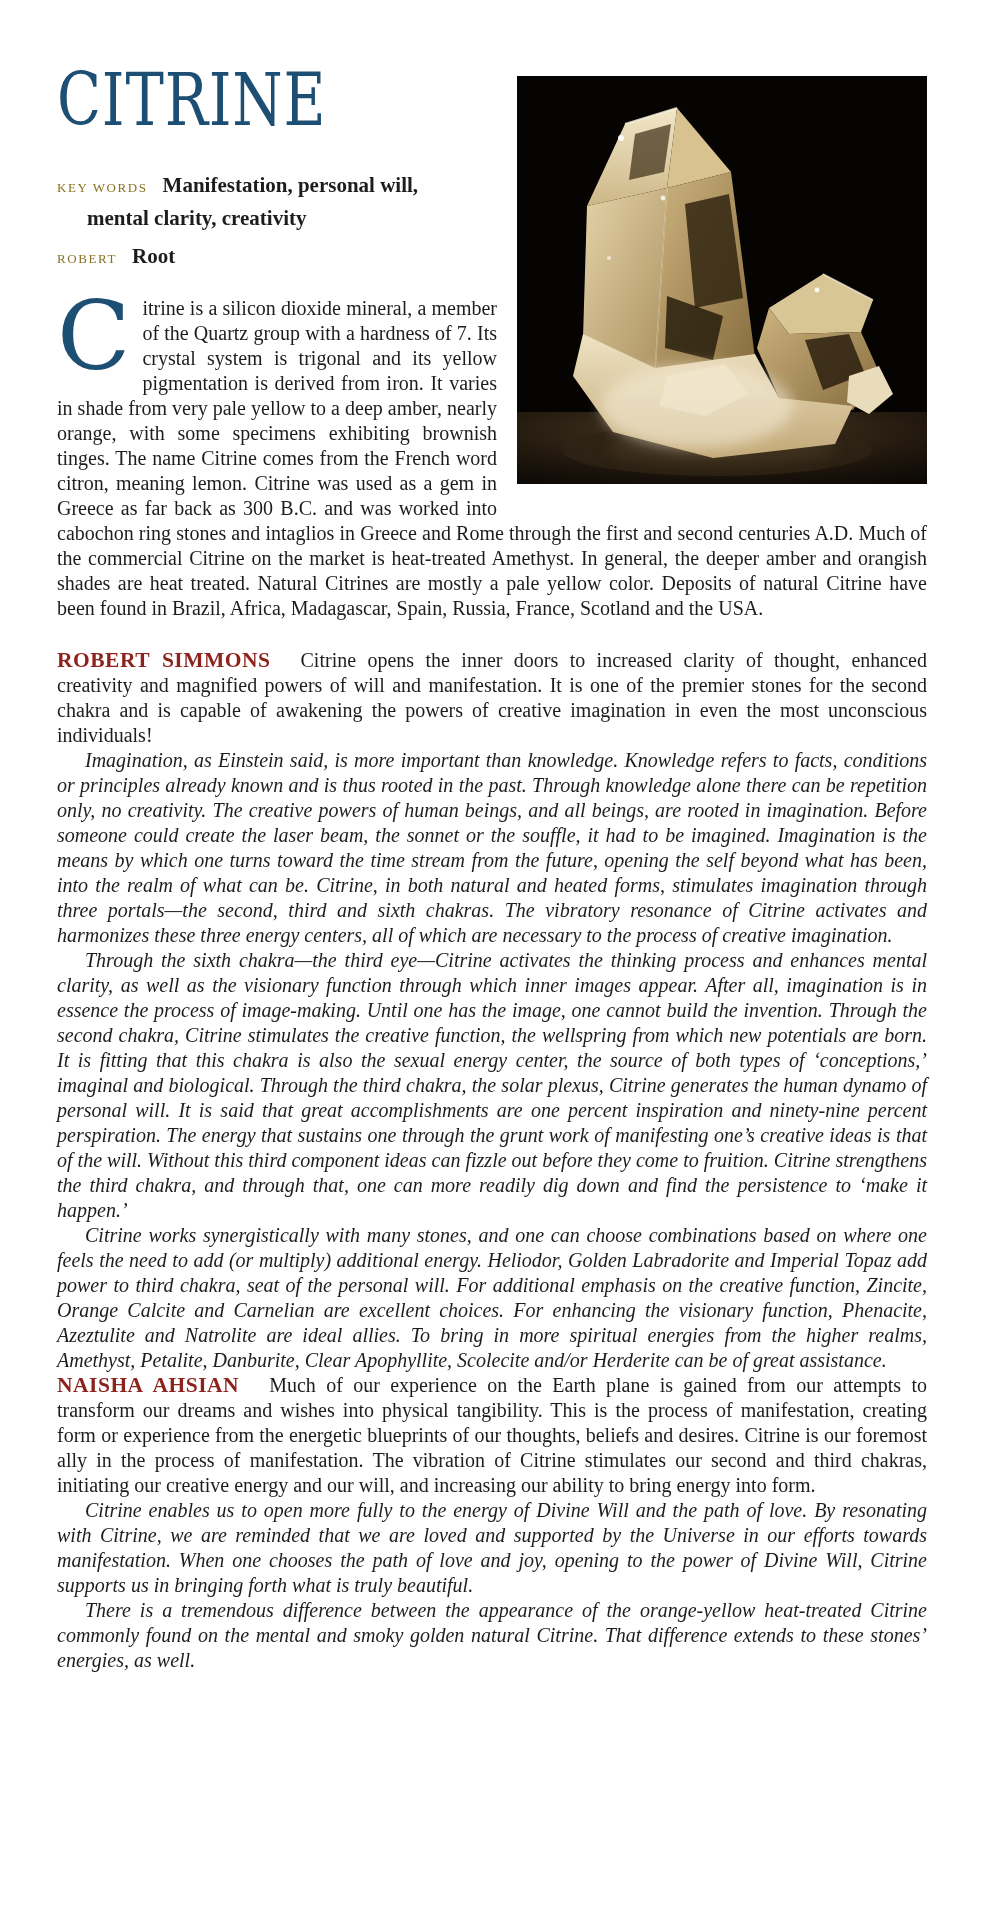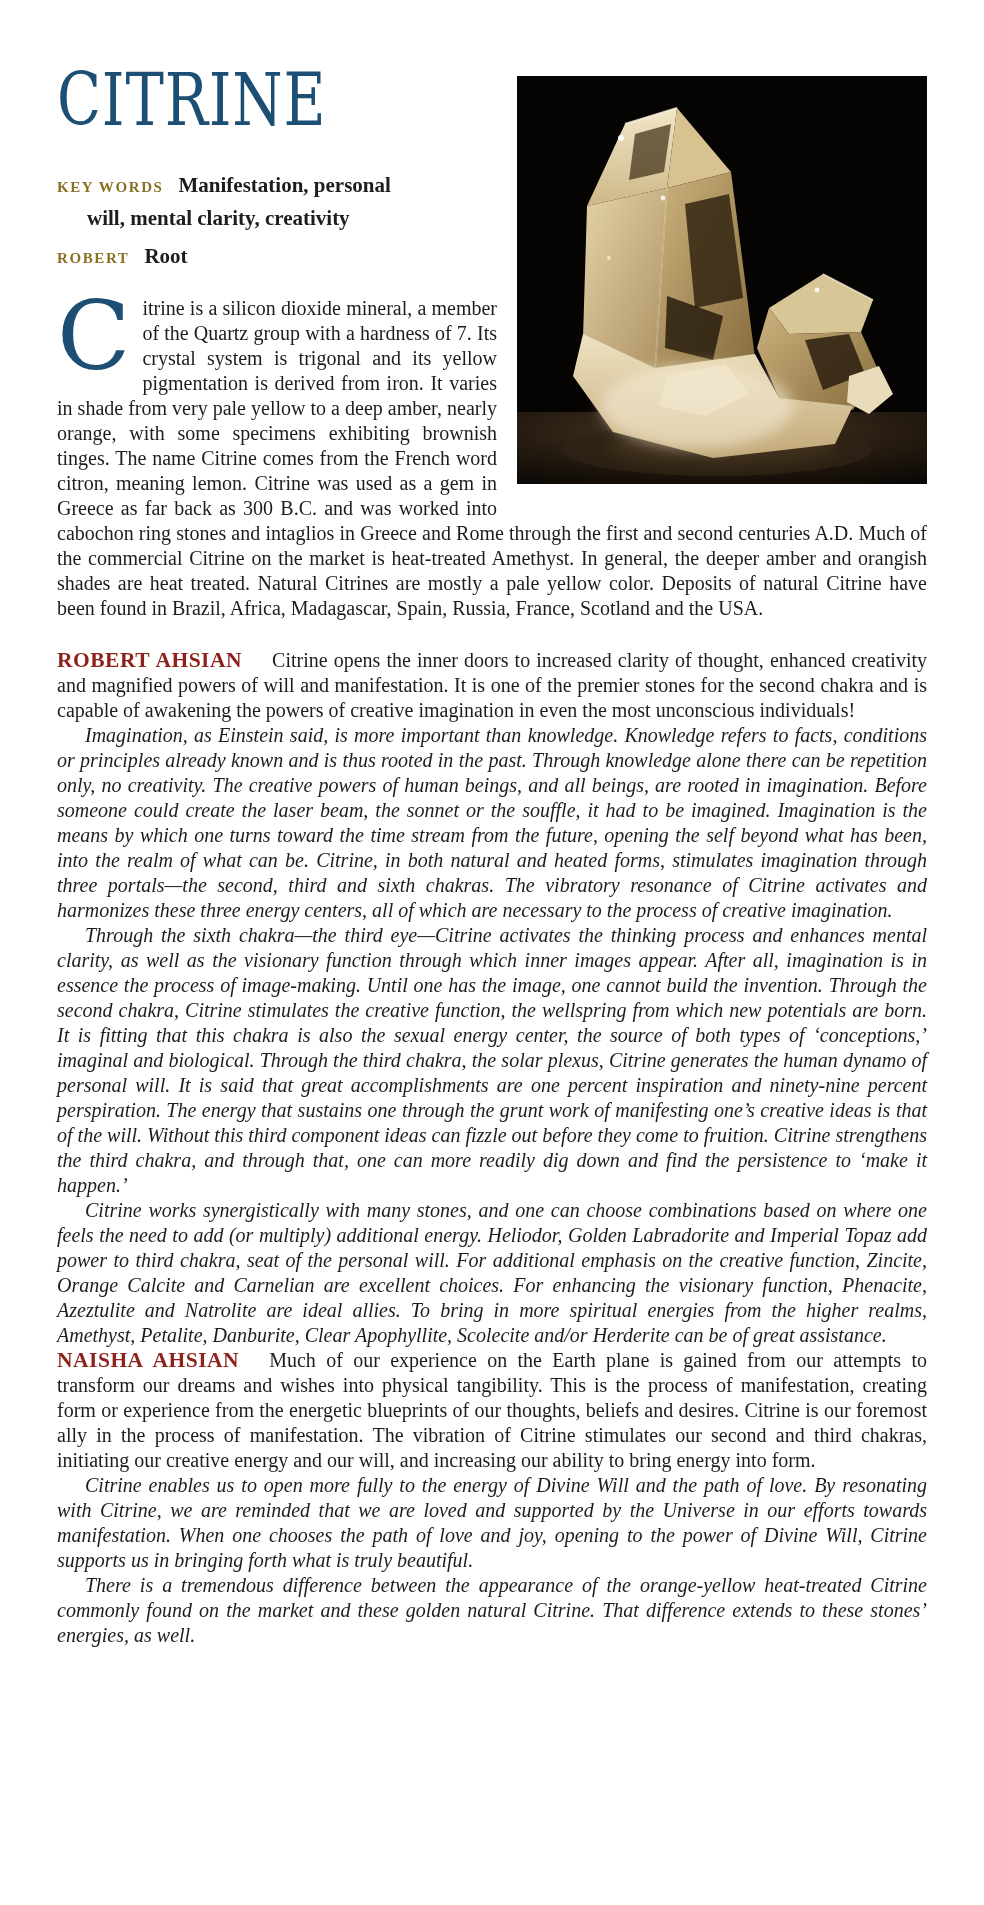--- a/index.html
+++ b/index.html
@@ -36,24 +36,24 @@
   .props{margin:0 0 22px 0;max-width:372px;}
   .prop{
     margin:0 0 7px 0;
     padding-left:30px;text-indent:-30px;
     font-size:21px;line-height:31px;
     font-weight:bold;
     text-align:left;
   }
   .plabel{
     color:#8a7023;
-    font-size:15px;
+    font-size:13px;
     letter-spacing:1.6px;
     margin-right:15px;
-    font-weight:bold;
+    font-weight:normal;
   }
   .par{
     margin:0;
     font-size:20px;
     line-height:25px;
     text-align:justify;
   }
   .par.indent{text-indent:28px;font-style:italic;}
   .dropcap{
     float:left;
@@ -151,26 +151,26 @@
   <div class="props">
     <p class="prop"><span class="plabel">KEY WORDS</span><span class="pvalue">Manifestation, personal will, mental clarity, creativity</span></p>
     <p class="prop"><span class="plabel">ROBERT</span><span class="pvalue">Root</span></p>
   </div>
 
   <div class="body">
 
     <p class="par intro"><span class="dropcap">C</span><span>itrine is a silicon dioxide mineral, a member of the Quartz group with a hardness of 7. Its crystal system is trigonal and its yellow pigmentation is derived from iron. It varies in shade from very pale yellow to a deep amber, nearly orange, with some specimens exhibiting brownish tinges. The name Citrine comes from the French word citron, meaning lemon. Citrine was used as a gem in Greece as far back as 300 B.C. and was worked into cabochon ring stones and intaglios in Greece and Rome through the first and second centuries A.D. Much of the commercial Citrine on the market is heat-treated Amethyst. In general, the deeper amber and orangish shades are heat treated. Natural Citrines are mostly a pale yellow color. Deposits of natural Citrine have been found in Brazil, Africa, Madagascar, Spain, Russia, France, Scotland and the USA.</span></p>
 
     <div class="section section-rs">
-      <p class="par"><span class="author">ROBERT AHSIAN</span><span>Citrine opens the inner doors to increased clarity of thought, enhanced creativity and magnified powers of will and manifestation. It is one of the premier stones for the second chakra and is capable of awakening the powers of creative imagination in even the most unconscious individuals!</span></p>
+      <p class="par"><span class="author">ROBERT SIMMONS</span><span>Citrine opens the inner doors to increased clarity of thought, enhanced creativity and magnified powers of will and manifestation. It is one of the premier stones for the second chakra and is capable of awakening the powers of creative imagination in even the most unconscious individuals!</span></p>
       <p class="par indent">Imagination, as Einstein said, is more important than knowledge. Knowledge refers to facts, conditions or principles already known and is thus rooted in the past. Through knowledge alone there can be repetition only, no creativity. The creative powers of human beings, and all beings, are rooted in imagination. Before someone could create the laser beam, the sonnet or the souffle, it had to be imagined. Imagination is the means by which one turns toward the time stream from the future, opening the self beyond what has been, into the realm of what can be. Citrine, in both natural and heated forms, stimulates imagination through three portals—the second, third and sixth chakras. The vibratory resonance of Citrine activates and harmonizes these three energy centers, all of which are necessary to the process of creative imagination.</p>
       <p class="par indent">Through the sixth chakra—the third eye—Citrine activates the thinking process and enhances mental clarity, as well as the visionary function through which inner images appear. After all, imagination is in essence the process of image-making. Until one has the image, one cannot build the invention. Through the second chakra, Citrine stimulates the creative function, the wellspring from which new potentials are born. It is fitting that this chakra is also the sexual energy center, the source of both types of ‘conceptions,’ imaginal and biological. Through the third chakra, the solar plexus, Citrine generates the human dynamo of personal will. It is said that great accomplishments are one percent inspiration and ninety-nine percent perspiration. The energy that sustains one through the grunt work of manifesting one’s creative ideas is that of the will. Without this third component ideas can fizzle out before they come to fruition. Citrine strengthens the third chakra, and through that, one can more readily dig down and find the persistence to ‘make it happen.’</p>
       <p class="par indent">Citrine works synergistically with many stones, and one can choose combinations based on where one feels the need to add (or multiply) additional energy. Heliodor, Golden Labradorite and Imperial Topaz add power to third chakra, seat of the personal will. For additional emphasis on the creative function, Zincite, Orange Calcite and Carnelian are excellent choices. For enhancing the visionary function, Phenacite, Azeztulite and Natrolite are ideal allies. To bring in more spiritual energies from the higher realms, Amethyst, Petalite, Danburite, Clear Apophyllite, Scolecite and/or Herderite can be of great assistance.</p>
     </div>
 
     <div class="section">
       <p class="par"><span class="author">NAISHA AHSIAN</span><span>Much of our experience on the Earth plane is gained from our attempts to transform our dreams and wishes into physical tangibility. This is the process of manifestation, creating form or experience from the energetic blueprints of our thoughts, beliefs and desires. Citrine is our foremost ally in the process of manifestation. The vibration of Citrine stimulates our second and third chakras, initiating our creative energy and our will, and increasing our ability to bring energy into form.</span></p>
       <p class="par indent">Citrine enables us to open more fully to the energy of Divine Will and the path of love. By resonating with Citrine, we are reminded that we are loved and supported by the Universe in our efforts towards manifestation. When one chooses the path of love and joy, opening to the power of Divine Will, Citrine supports us in bringing forth what is truly beautiful.</p>
-      <p class="par indent">There is a tremendous difference between the appearance of the orange-yellow heat-treated Citrine commonly found on the market and these golden natural Citrine. That difference extends to these stones’ energies, as well.</p>
+      <p class="par indent">There is a tremendous difference between the appearance of the orange-yellow heat-treated Citrine commonly found on the mental and smoky golden natural Citrine. That difference extends to these stones’ energies, as well.</p>
     </div>
 
   </div>
 </div>
 
 </body></html>

